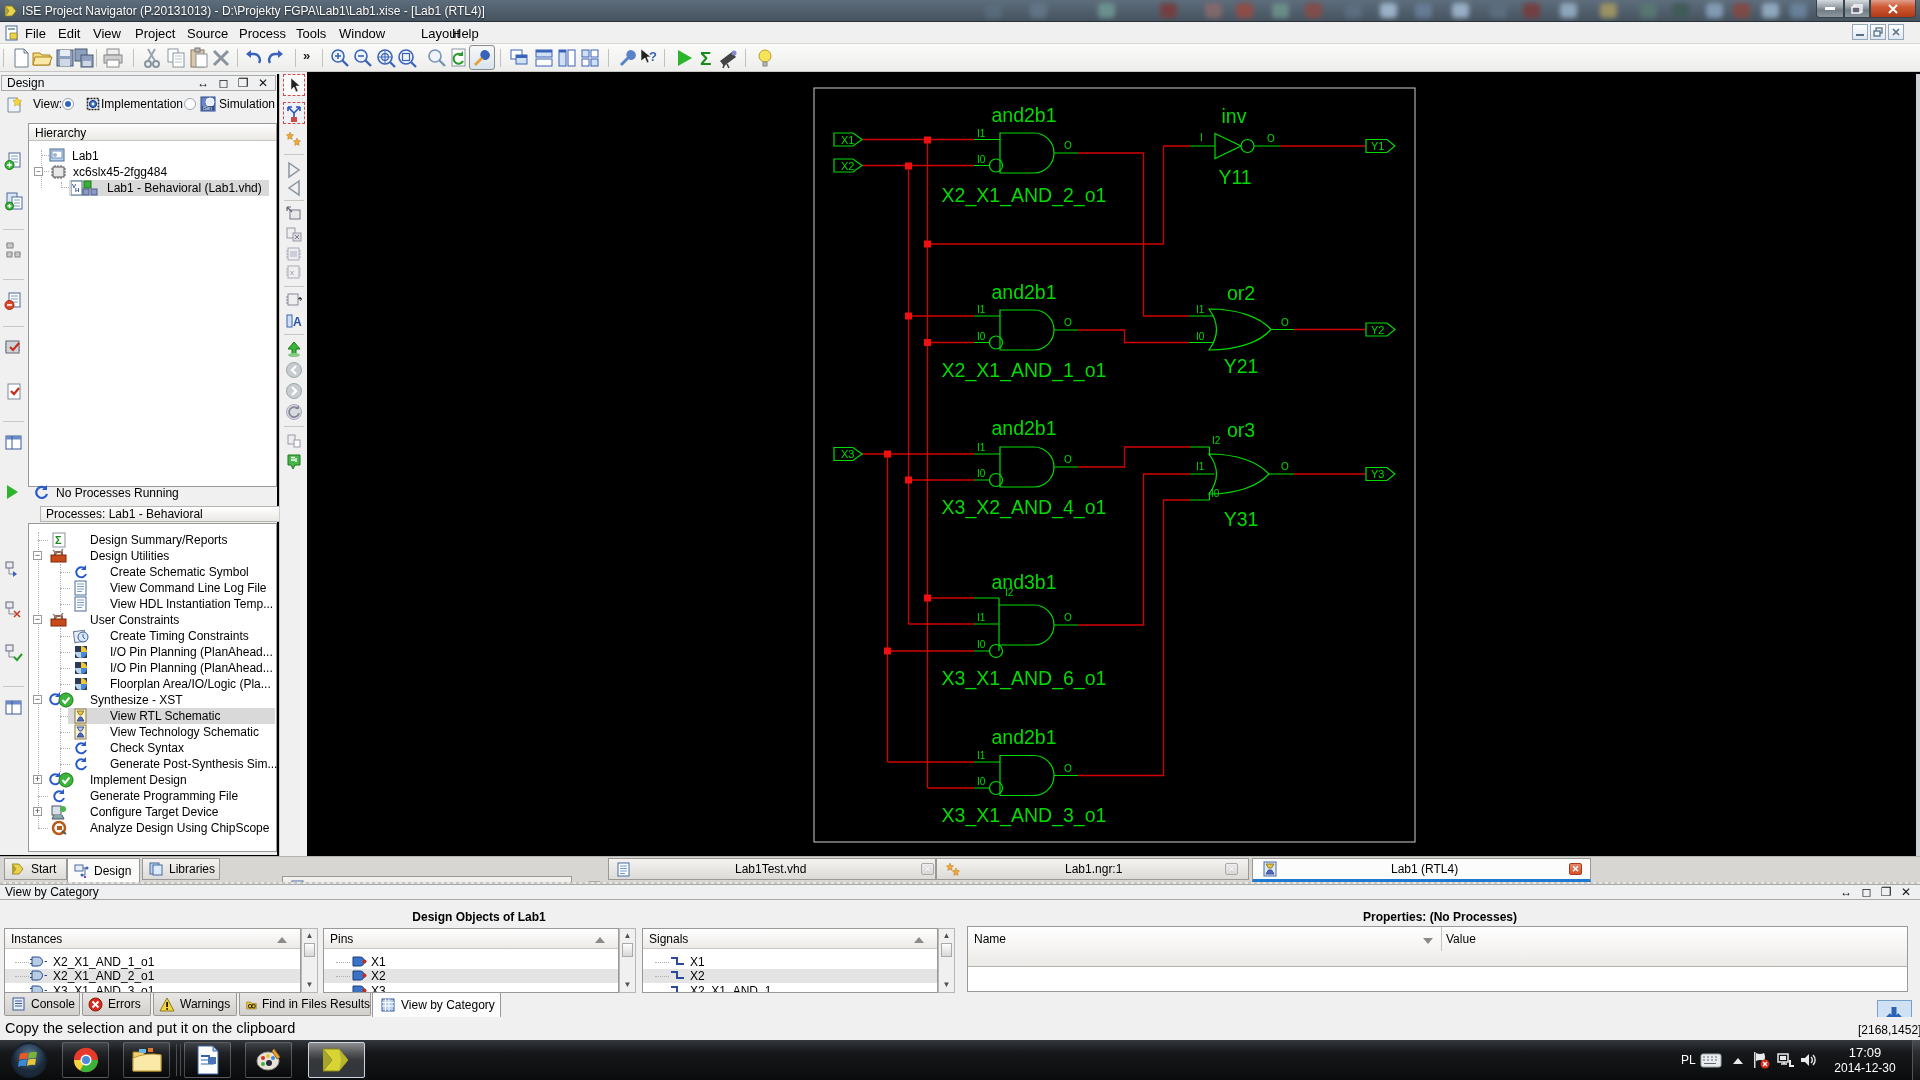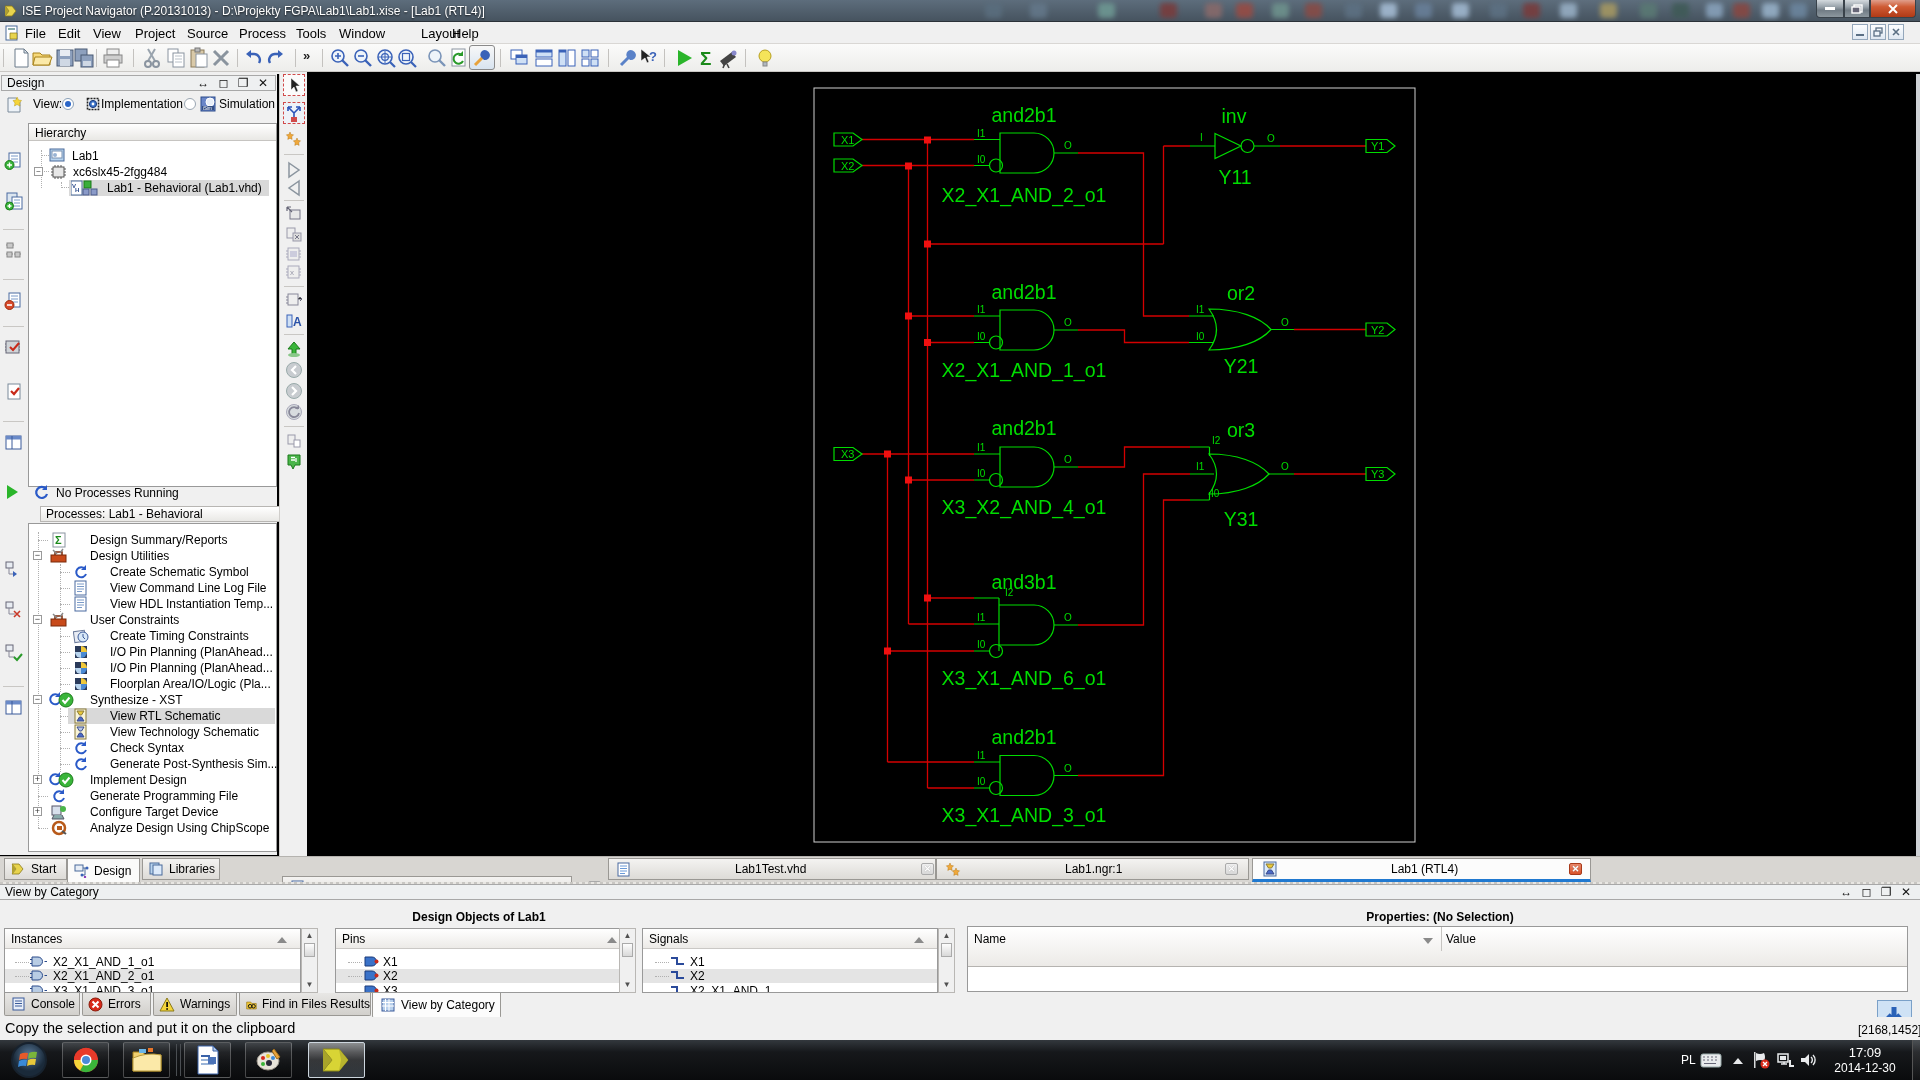--- a/index.html
+++ b/index.html
@@ -885,21 +885,21 @@
       <span style="position:absolute;left:138px;">Lab1 (RTL4)</span>
       <span class="tabx" style="position:absolute;left:316px;background:linear-gradient(#e8876a,#d9532a);border-color:#a83a1a;">✕</span>
     </div>
 </div>
 
 <div class="abs" id="botpanel">
   <div class="dockhdr" style="top:0px;left:0px;width:1920px;border-left:none;border-right:none;">View by Category
     <span class="dockbtns" style="right:6px;">↔ ◻ ❐ ✕</span>
   </div>
   <div class="abs" style="left:0;top:26px;width:958px;text-align:center;font-size:12px;font-weight:bold;">Design Objects of Lab1</div>
-  <div class="abs" style="left:962px;top:26px;width:956px;text-align:center;font-size:12px;font-weight:bold;">Properties: (No Selection)</div>
+  <div class="abs" style="left:962px;top:26px;width:956px;text-align:center;font-size:12px;font-weight:bold;">Properties: (No Processes)</div>
 
   <div class="listbox" style="left:4px;top:44px;width:297px;height:65px;overflow:hidden;">
     <div class="listhdr">Instances<svg class="abs" style="left:271px;top:7px" width="12" height="8" viewBox="0 0 12 8">
           <path d="M6,1 L11,7 L1,7 Z" fill="#8a8a8a"></path>
         </svg></div>
     <div class="abs" style="left:0;top:26px;width:100%;height:13px;">
         <span class="doth" style="left:10px;top:7px;width:14px;"></span>
         <svg class="abs" style="left:25px;top:0" width="17" height="13" viewBox="0 0 17 13">
           <path d="M2,2 h6 a4.5,4.5 0 0 1 0,9 h-6 z" fill="#b8cce4" stroke="#2a4a8a"></path>
           <path d="M0,4.5 h2 M0,8.5 h2 M14.5,6.5 h2.5" stroke="#2a4a8a"></path>
@@ -921,21 +921,21 @@
         </svg>
         <span class="abs" style="left:48px;top:0;font-size:12px;">X3_X1_AND_3_o1</span>
       </div>
   </div>
   <div class="scrollv" style="left:301px;top:44px;height:65px;">
       <div class="sarrow" style="top:2px">▲</div>
       <div class="abs" style="left:2px;top:14px;width:11px;height:14px;background:linear-gradient(#fdfdfd,#d8d8d8);border:1px solid #aaa;"></div>
       <div class="sarrow" style="bottom:2px">▼</div>
     </div>
 
-  <div class="listbox" style="left:323px;top:44px;width:296px;height:65px;overflow:hidden;margin-left:12px;">
+  <div class="listbox" style="left:323px;top:44px;width:296px;height:65px;overflow:hidden;">
     <div class="listhdr">Pins<svg class="abs" style="left:270px;top:7px" width="12" height="8" viewBox="0 0 12 8">
           <path d="M6,1 L11,7 L1,7 Z" fill="#8a8a8a"></path>
         </svg></div>
     <div class="abs" style="left:0;top:26px;width:100%;height:13px;">
         <span class="doth" style="left:12px;top:7px;width:14px;"></span>
         <svg class="abs" style="left:27px;top:0" width="16" height="13" viewBox="0 0 16 13">
           <path d="M2,2 h7 a4,4 0 0 1 0,9 h-7 z" fill="#3a72c8" stroke="#1a3a7a"></path>
           <circle cx="13.5" cy="6.5" r="2" fill="#c82a1a"></circle>
         </svg>
         <span class="abs" style="left:47px;top:0;font-size:12px;">X1</span>

